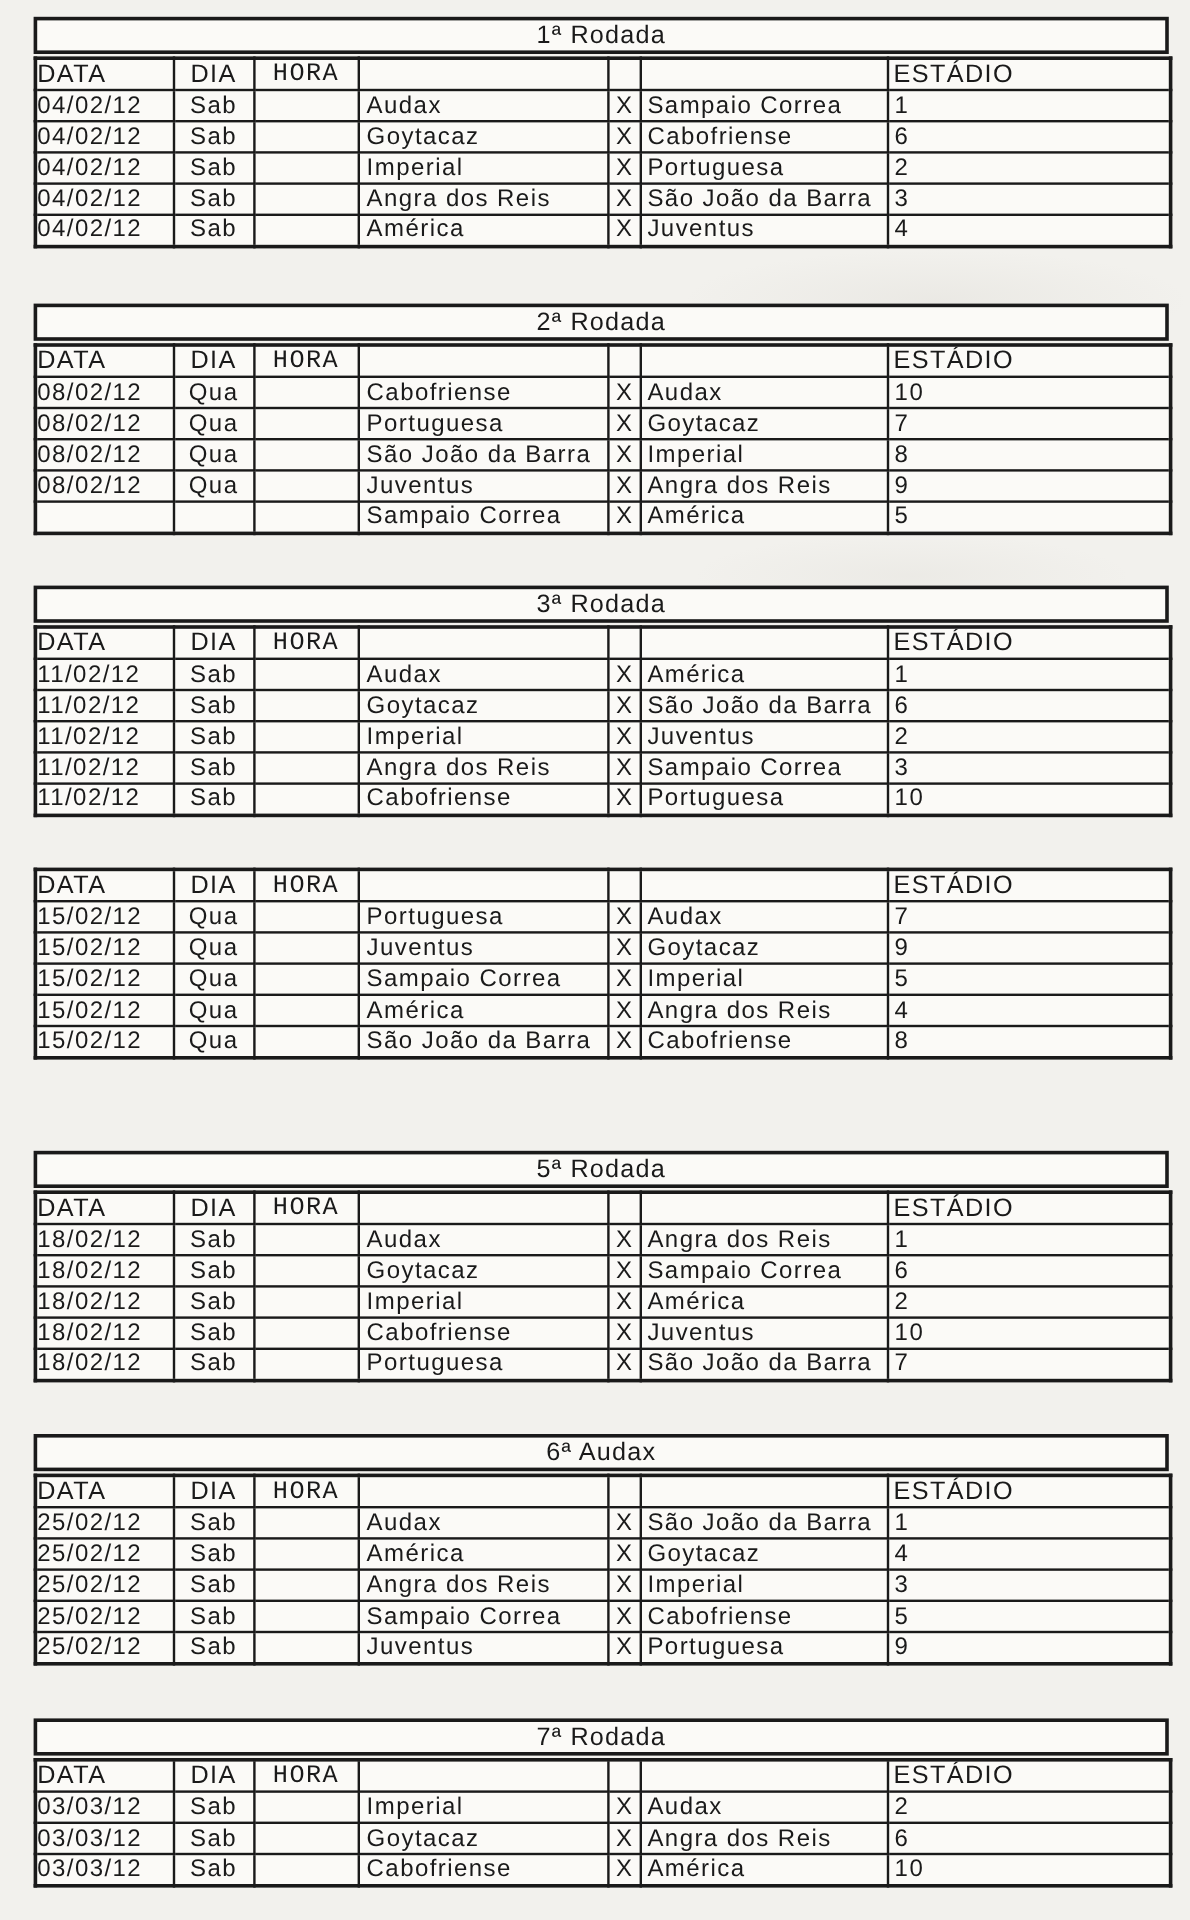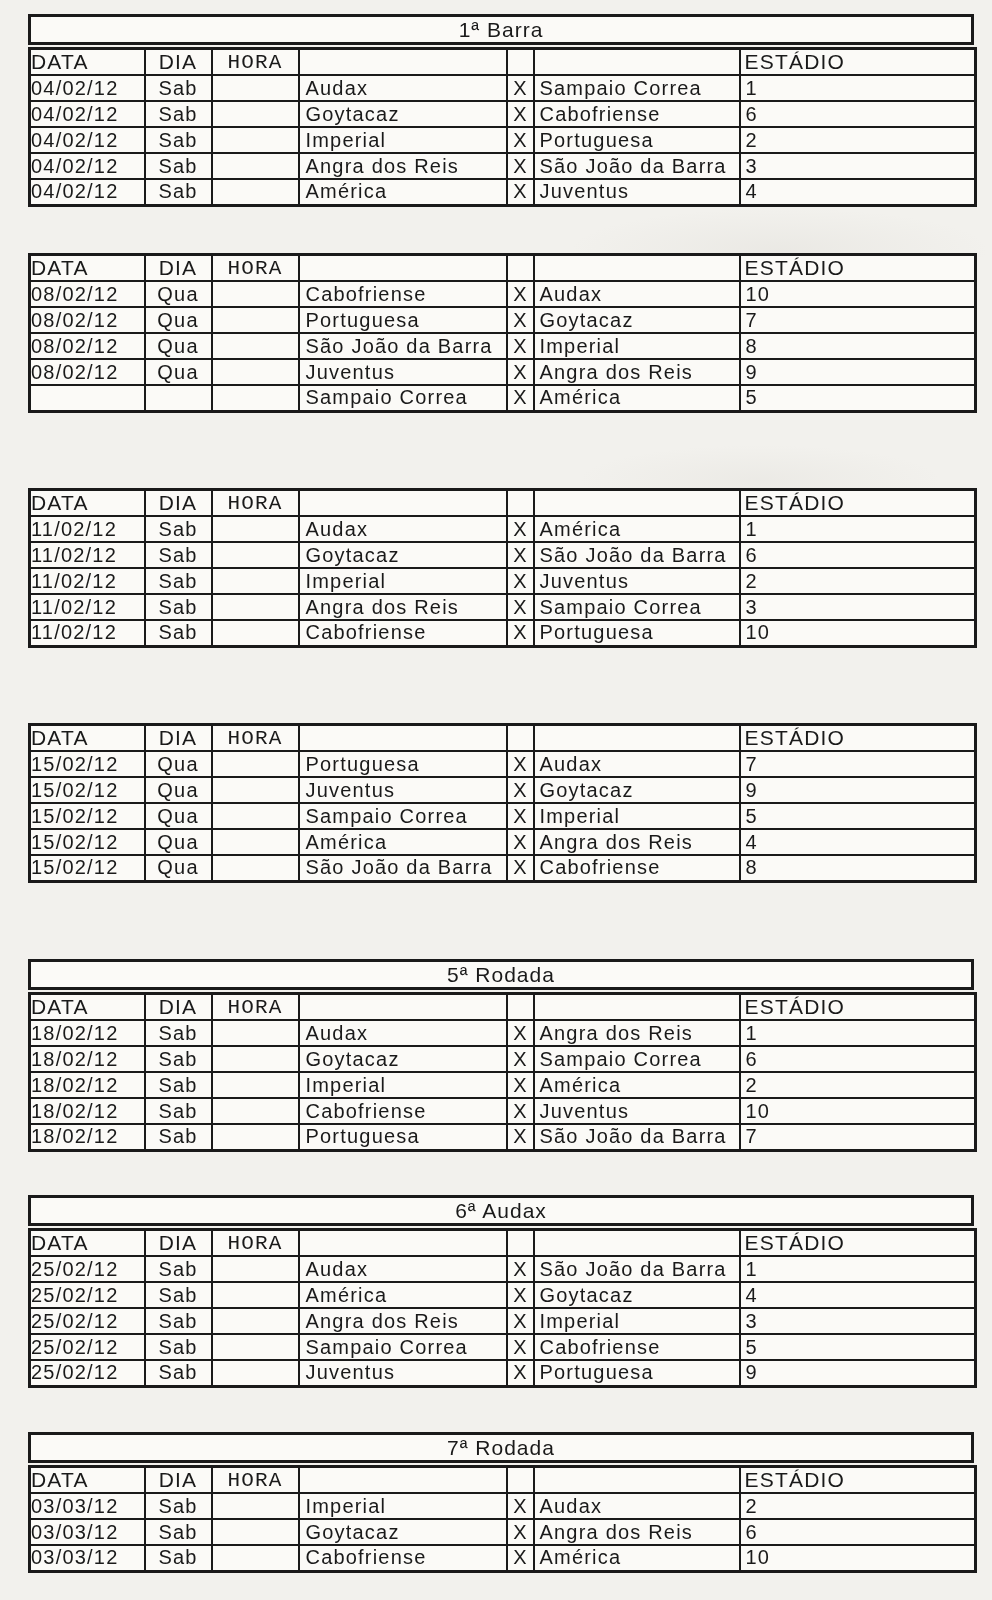--- a/index.html
+++ b/index.html
@@ -66,21 +66,21 @@
   .c-x       { text-align: center; letter-spacing: 0; }
   .c-away    { text-align: left; padding-left: 5px; }
   .c-stadium { text-align: left; padding-left: 5px; }
   th.c-stadium { text-align: left; padding-left: 4px; }
 </style>
 </head>
 <body>
 
 <div class="sheet">
   <div class="round" style="top: 14px;">
-    <div class="round-title">1ª Barra</div>
+    <div class="round-title">1ª Rodada</div>
     <table class="schedule">
       <colgroup>
         <col style="width:115px">
         <col style="width:67px">
         <col style="width:87px">
         <col style="width:208px">
         <col style="width:27px">
         <col style="width:206px">
         <col style="width:236px">
       </colgroup>
@@ -139,20 +139,21 @@
             <td class="c-home">América</td>
             <td class="c-x">X</td>
             <td class="c-away">Juventus</td>
             <td class="c-stadium">4</td>
           </tr>
         </tbody>
     </table>
   </div>
 
   <div class="round" style="top: 253px;">
+    <div class="round-title">2ª Rodada</div>
     <table class="schedule">
       <colgroup>
         <col style="width:115px">
         <col style="width:67px">
         <col style="width:87px">
         <col style="width:208px">
         <col style="width:27px">
         <col style="width:206px">
         <col style="width:236px">
       </colgroup>
@@ -211,20 +212,21 @@
             <td class="c-home">Sampaio Correa</td>
             <td class="c-x">X</td>
             <td class="c-away">América</td>
             <td class="c-stadium">5</td>
           </tr>
         </tbody>
     </table>
   </div>
 
   <div class="round" style="top: 488px;">
+    <div class="round-title">3ª Rodada</div>
     <table class="schedule">
       <colgroup>
         <col style="width:115px">
         <col style="width:67px">
         <col style="width:87px">
         <col style="width:208px">
         <col style="width:27px">
         <col style="width:206px">
         <col style="width:236px">
       </colgroup>

